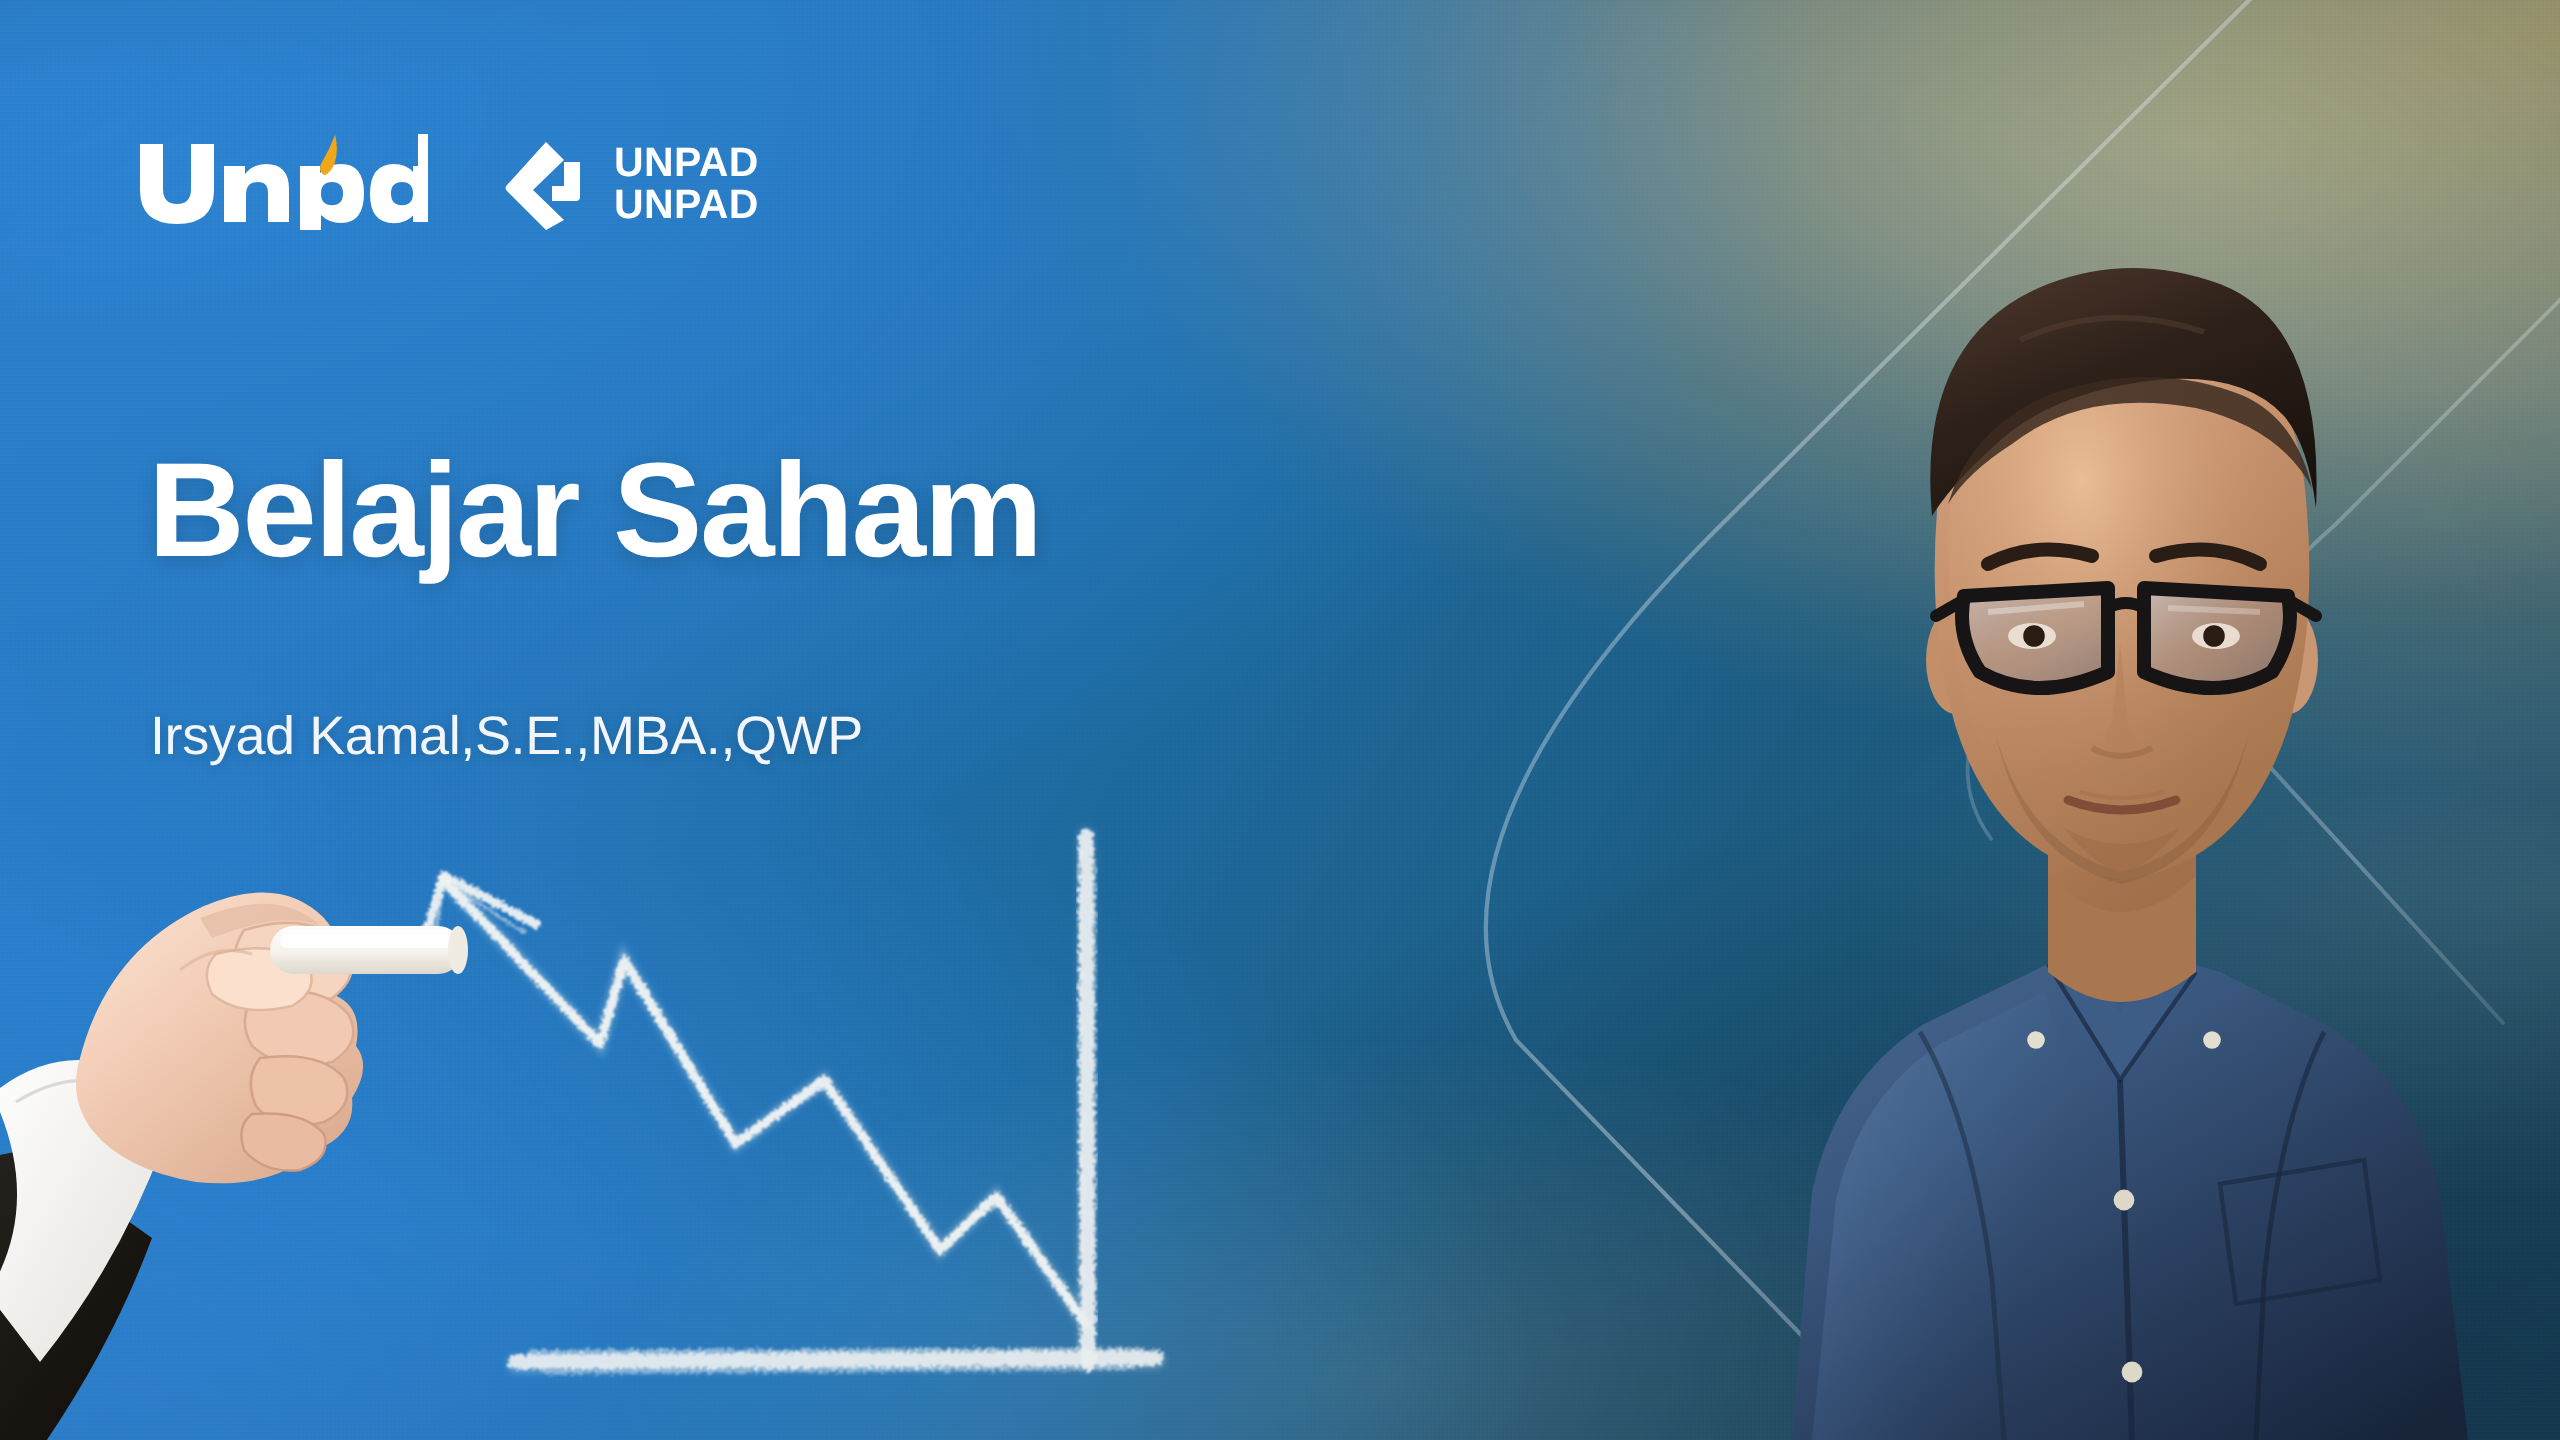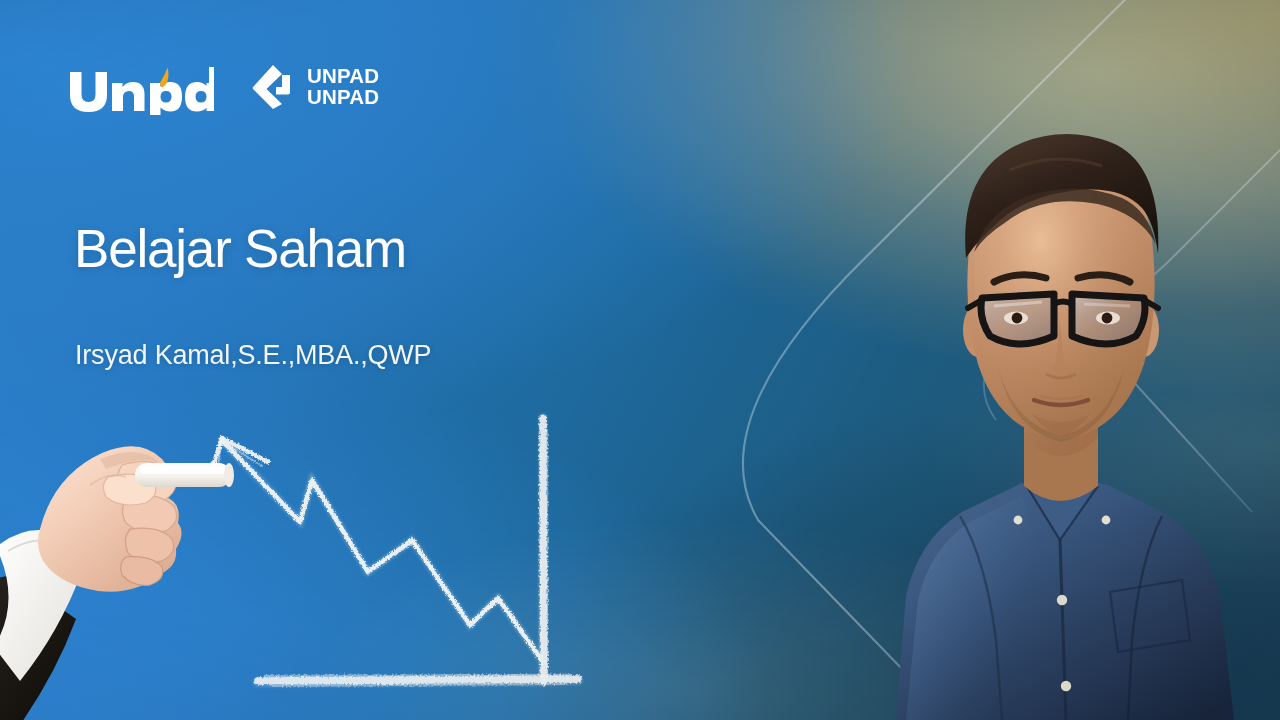--- a/index.html
+++ b/index.html
@@ -43,42 +43,42 @@
     opacity:.16;
     background-image:
       repeating-linear-gradient(0deg, rgba(255,255,255,.035) 0 1px, rgba(0,0,0,.035) 1px 2px),
       repeating-linear-gradient(90deg, rgba(255,255,255,.03) 0 1px, rgba(0,0,0,.03) 1px 2px);
   }
   .bg-lines{ position:absolute; inset:0; }
 
   
   .logo-row{
     position:absolute; left:68px; top:63px;
-    display:flex; align-items:flex-start; gap:18px;
+    display:flex; align-items:flex-end; gap:18px;
   }
   .wordmark{ position:relative; display:block; }
   .logo-divider-gap{ width:2px; }
   .luhung-lockup{ display:flex; align-items:center; gap:11px; }
   .luhung-text{
     color:#ffffff; font-weight:700; font-size:20.5px;
     line-height:21px; letter-spacing:.2px;
   }
   .luhung-text span{ display:block; }
 
   
   .headline{
     position:absolute; left:74px; top:222px;
     color:#ffffff;
-    font-size:53px; font-weight:400; letter-spacing:-1.2px;
+    font-size:67px; font-weight:700; letter-spacing:-1.2px;
     line-height:1.02;
     text-shadow:0 2px 10px rgba(0,0,0,.16);
     white-space:nowrap;
   }
   .subline{
-    position:absolute; left:75px; top:340px;
+    position:absolute; left:75px; top:353px;
     color:#f2f6fa;
     font-size:27px; font-weight:400; letter-spacing:-.2px;
     white-space:nowrap;
     text-shadow:0 1px 6px rgba(0,0,0,.18);
   }
 
   
   .chalk-layer{
     position:absolute; left:0; top:390px;
     width:640px; height:330px;

